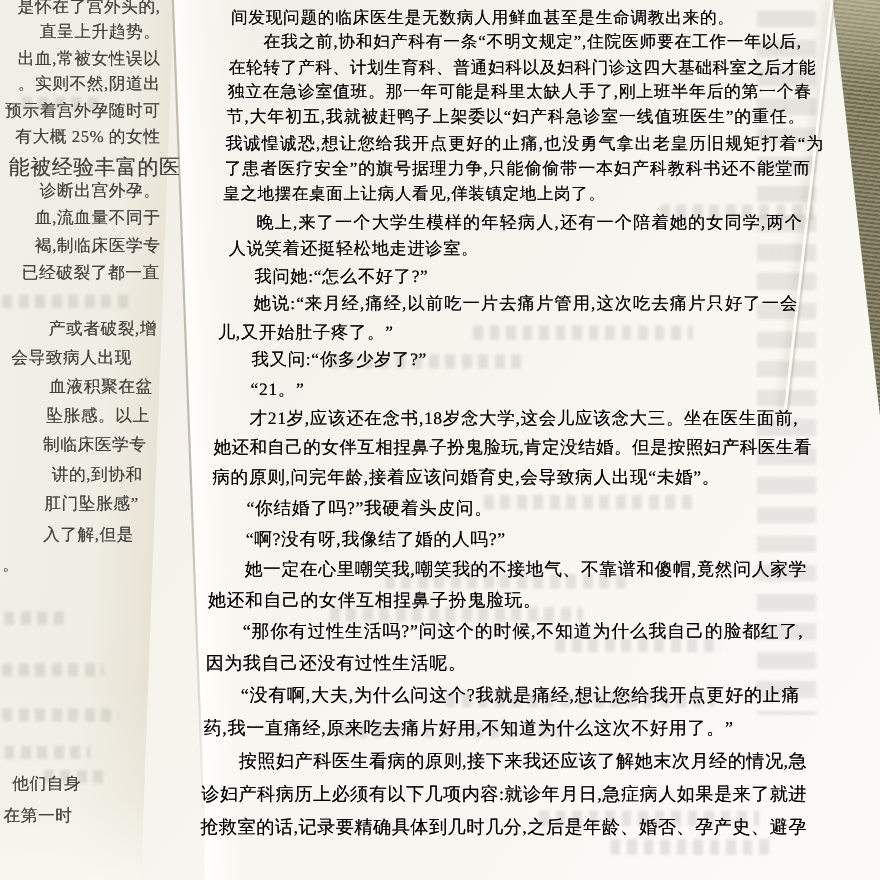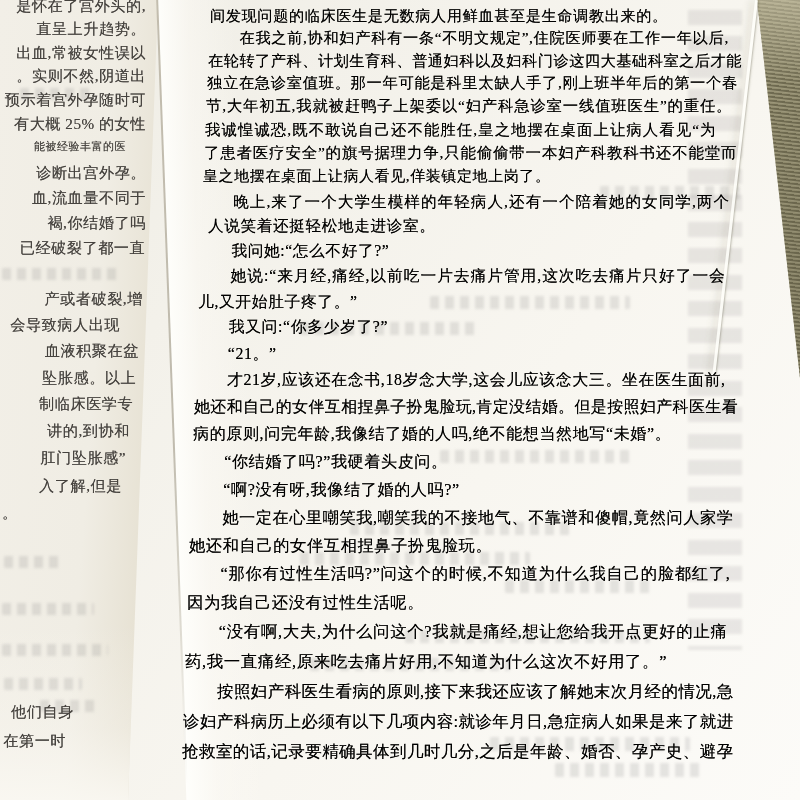--- a/index.html
+++ b/index.html
@@ -101,56 +101,56 @@
       <div class="ghost" style="left: 4px; top: 678px; width: 78px; height: 12px;"></div>
       <div class="ghost" style="left: 40px; top: 700px; width: 60px; height: 12px;"></div>
     </div>
   <div id="left-text">
       <div class="tl ll" style="top: -4px; font-size: 15.2px; letter-spacing: 0.5px; right: 654px;">是怀在了宫外头的,</div>
       <div class="tl ll" style="top: 19.2125px; font-size: 15.2px; letter-spacing: 0.5px; right: 654px;">直呈上升趋势。</div>
       <div class="tl ll" style="top: 42.65px; font-size: 15.2px; letter-spacing: 0.5px; right: 654px;">出血,常被女性误以</div>
       <div class="tl ll" style="top: 66.3125px; font-size: 15.2px; letter-spacing: 0.5px; right: 654px;">。实则不然,阴道出</div>
       <div class="tl ll" style="top: 90.2px; font-size: 15.2px; letter-spacing: 0.5px; right: 654px;">预示着宫外孕随时可</div>
       <div class="tl ll" style="top: 114.312px; font-size: 15.2px; letter-spacing: 0.5px; right: 654px;">有大概 25% 的女性</div>
-      <div class="tl ll" style="top: 138.65px; font-size: 11px; letter-spacing: 0.5px; right: 674px;">能被经验丰富的医</div>
+      <div class="tl ll" style="top: 138.65px; font-size: 19px; letter-spacing: 0.5px; right: 636px;">能被经验丰富的医</div>
       <div class="tl ll" style="top: 163.213px; font-size: 15.2px; letter-spacing: 0.5px; right: 654px;">诊断出宫外孕。</div>
       <div class="tl ll" style="top: 188px; font-size: 15.2px; letter-spacing: 0.5px; right: 654px;">血,流血量不同于</div>
-      <div class="tl ll" style="top: 213.013px; font-size: 15.2px; letter-spacing: 0.5px; right: 654.2px;">褐,你结婚了吗</div>
+      <div class="tl ll" style="top: 213.013px; font-size: 15.2px; letter-spacing: 0.5px; right: 654.2px;">褐,制临床医学专</div>
       <div class="tl ll" style="top: 238.25px; font-size: 15.2px; letter-spacing: 0.5px; right: 654.8px;">已经破裂了都一直</div>
       <div class="tl ll" style="top: 289.4px; font-size: 15.2px; letter-spacing: 0.5px; right: 657.2px;">产或者破裂,增</div>
       <div class="tl ll" style="top: 315.312px; font-size: 15.2px; letter-spacing: 0.5px; right: 680px;">会导致病人出现</div>
       <div class="tl ll" style="top: 341.45px; font-size: 15.2px; letter-spacing: 0.5px; right: 661.2px;">血液积聚在盆</div>
       <div class="tl ll" style="top: 367.812px; font-size: 15.2px; letter-spacing: 0.5px; right: 663.8px;">坠胀感。以上</div>
       <div class="tl ll" style="top: 394.4px; font-size: 15.2px; letter-spacing: 0.5px; right: 666.8px;">制临床医学专</div>
       <div class="tl ll" style="top: 421.213px; font-size: 15.2px; letter-spacing: 0.5px; right: 670.2px;">讲的,到协和</div>
       <div class="tl ll" style="top: 448.25px; font-size: 15.2px; letter-spacing: 0.5px; right: 674px;">肛门坠胀感”</div>
       <div class="tl ll" style="top: 475.513px; font-size: 15.2px; letter-spacing: 0.5px; right: 678.2px;">入了解,但是</div>
       <div class="tl ll" style="top: 503px; font-size: 15.2px; letter-spacing: 0.5px; left: 2px;">。</div>
       <div class="tl ll" style="top: 701.713px; font-size: 15.2px; letter-spacing: 0.5px; right: 726.2px;">他们自身</div>
       <div class="tl ll" style="top: 731px; font-size: 15.2px; letter-spacing: 0.5px; right: 734px;">在第一时</div>
     </div>
   <div id="right-text">
       <div class="tl rl" style="top: 6px; left: 210px; font-size: 15.2px; letter-spacing: 0.6px;">间发现问题的临床医生是无数病人用鲜血甚至是生命调教出来的。</div>
       <div class="tl rl" style="top: 28.1228px; left: 209px; font-size: 15.25px; letter-spacing: 0.650735px; text-indent: 30.5px;">在我之前,协和妇产科有一条“不明文规定”,住院医师要在工作一年以后,</div>
       <div class="tl rl" style="top: 50.5512px; left: 208px; font-size: 15.3px; letter-spacing: 0.405882px;">在轮转了产科、计划生育科、普通妇科以及妇科门诊这四大基础科室之后才能</div>
       <div class="tl rl" style="top: 73.2852px; left: 207px; font-size: 15.35px; letter-spacing: 0.611029px;">独立在急诊室值班。那一年可能是科里太缺人手了,刚上班半年后的第一个春</div>
       <div class="tl rl" style="top: 96.3248px; left: 206px; font-size: 15.4px; letter-spacing: 0.794286px;">节,大年初五,我就被赶鸭子上架委以“妇产科急诊室一线值班医生”的重任。</div>
-      <div class="tl rl" style="top: 119.67px; left: 205px; font-size: 15.45px; letter-spacing: 1.02574px;">我诚惶诚恐,既不敢说自己还不能胜任,皇之地摆在桌面上让病人看见“为</div>
+      <div class="tl rl" style="top: 119.67px; left: 205px; font-size: 15.45px; letter-spacing: 1.02574px;">我诚惶诚恐,想让您给我开点更好的止痛,也没勇气拿出老皇历旧规矩打着“为</div>
       <div class="tl rl" style="top: 143.321px; left: 204px; font-size: 15.5px; letter-spacing: 0.779412px;">了患者医疗安全”的旗号据理力争,只能偷偷带一本妇产科教科书还不能堂而</div>
       <div class="tl rl" style="top: 167.277px; left: 203px; font-size: 15px; letter-spacing: 0.6px; text-align: right;">皇之地摆在桌面上让病人看见,佯装镇定地上岗了。</div>
       <div class="tl rl" style="top: 191.539px; left: 202px; font-size: 15.6px; letter-spacing: 1.03125px; text-indent: 31.2px;">晚上,来了一个大学生模样的年轻病人,还有一个陪着她的女同学,两个</div>
       <div class="tl rl" style="top: 216.107px; left: 208px; font-size: 15.65px; letter-spacing: 0.6px;">人说笑着还挺轻松地走进诊室。</div>
       <div class="tl rl" style="top: 240.98px; left: 200px; font-size: 15.7px; letter-spacing: 0.6px; text-indent: 31.4px;">我问她:“怎么不好了?”</div>
       <div class="tl rl" style="top: 266.159px; left: 199px; font-size: 15.75px; letter-spacing: 0.943182px; text-indent: 31.5px;">她说:“来月经,痛经,以前吃一片去痛片管用,这次吃去痛片只好了一会</div>
       <div class="tl rl" style="top: 291.643px; left: 198px; font-size: 15.8px; letter-spacing: 0.6px;">儿,又开始肚子疼了。”</div>
       <div class="tl rl" style="top: 317.433px; left: 197px; font-size: 15.85px; letter-spacing: 0.6px; text-indent: 31.7px;">我又问:“你多少岁了?”</div>
       <div class="tl rl" style="top: 343.529px; left: 196px; font-size: 15.9px; letter-spacing: 0.6px; text-indent: 31.8px;">“21。”</div>
       <div class="tl rl" style="top: 369.93px; left: 195px; font-size: 15.95px; letter-spacing: 0.59px; text-indent: 31.9px;">才21岁,应该还在念书,18岁念大学,这会儿应该念大三。坐在医生面前,</div>
       <div class="tl rl" style="top: 396.637px; left: 194px; font-size: 16px; letter-spacing: 0.352941px;">她还和自己的女伴互相捏鼻子扮鬼脸玩,肯定没结婚。但是按照妇产科医生看</div>
-      <div class="tl rl" style="top: 423.649px; left: 193px; font-size: 16.05px; letter-spacing: 0.6px;">病的原则,问完年龄,我像结了婚的人吗,绝不能想当然地写“未婚”。</div>
+      <div class="tl rl" style="top: 423.649px; left: 193px; font-size: 16.05px; letter-spacing: 0.6px;">病的原则,问完年龄,接着应该问婚育史,会导致病人出现“未婚”。</div>
       <div class="tl rl" style="top: 450.967px; left: 192px; font-size: 16.1px; letter-spacing: 0.6px; text-indent: 32.2px;">“你结婚了吗?”我硬着头皮问。</div>
       <div class="tl rl" style="top: 478.591px; left: 191px; font-size: 16.15px; letter-spacing: 0.6px; text-indent: 32.3px;">“啊?没有呀,我像结了婚的人吗?”</div>
       <div class="tl rl" style="top: 506.52px; left: 190px; font-size: 16.2px; letter-spacing: 0.54375px; text-indent: 32.4px;">她一定在心里嘲笑我,嘲笑我的不接地气、不靠谱和傻帽,竟然问人家学</div>
       <div class="tl rl" style="top: 534.755px; left: 189px; font-size: 16.25px; letter-spacing: 0.6px;">她还和自己的女伴互相捏鼻子扮鬼脸玩。</div>
       <div class="tl rl" style="top: 563.295px; left: 188px; font-size: 16.3px; letter-spacing: 0.734848px; text-indent: 32.6px;">“那你有过性生活吗?”问这个的时候,不知道为什么我自己的脸都红了,</div>
       <div class="tl rl" style="top: 592.141px; left: 187px; font-size: 16.35px; letter-spacing: 0.6px;">因为我自己还没有过性生活呢。</div>
       <div class="tl rl" style="top: 621.293px; left: 186px; font-size: 16.4px; letter-spacing: 0.69697px; text-indent: 32.8px;">“没有啊,大夫,为什么问这个?我就是痛经,想让您给我开点更好的止痛</div>
       <div class="tl rl" style="top: 650.75px; left: 185px; font-size: 16.45px; letter-spacing: 0.6px;">药,我一直痛经,原来吃去痛片好用,不知道为什么这次不好用了。”</div>
       <div class="tl rl" style="top: 680.513px; left: 184px; font-size: 16.5px; letter-spacing: 0.421875px; text-indent: 33px;">按照妇产科医生看病的原则,接下来我还应该了解她末次月经的情况,急</div>
       <div class="tl rl" style="top: 710.581px; left: 183px; font-size: 16.55px; letter-spacing: 0.377941px;">诊妇产科病历上必须有以下几项内容:就诊年月日,急症病人如果是来了就进</div>

